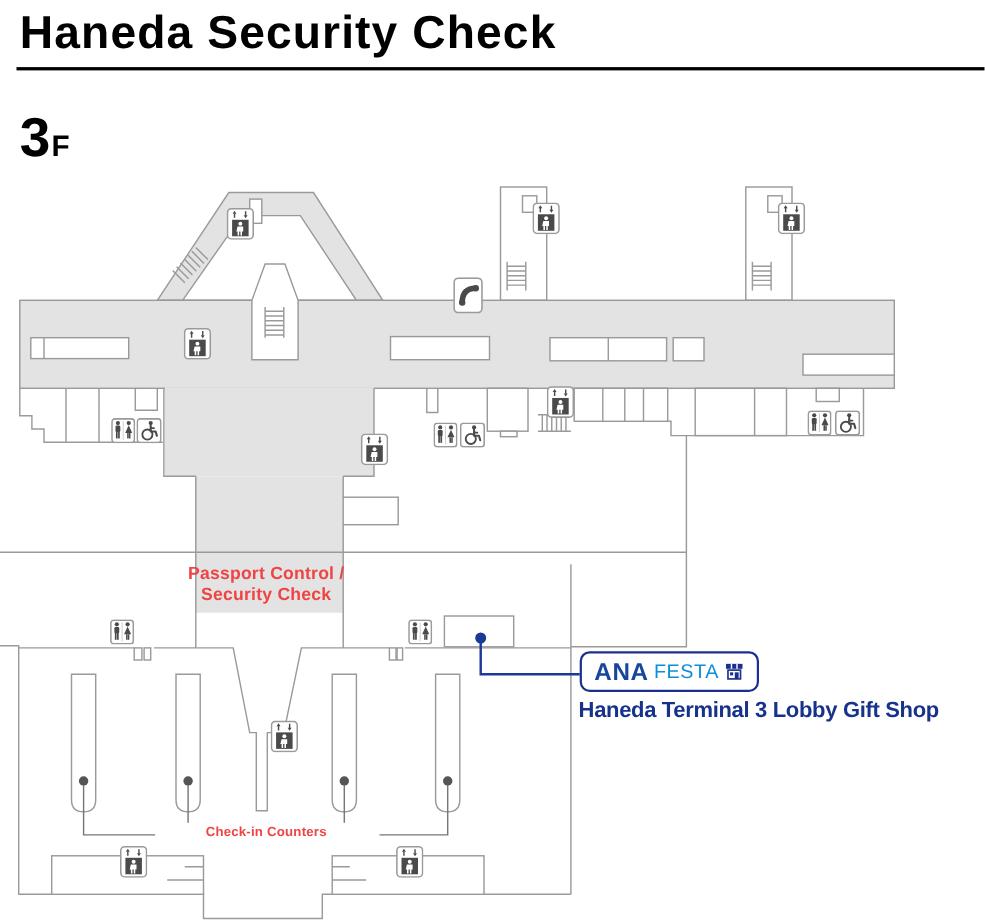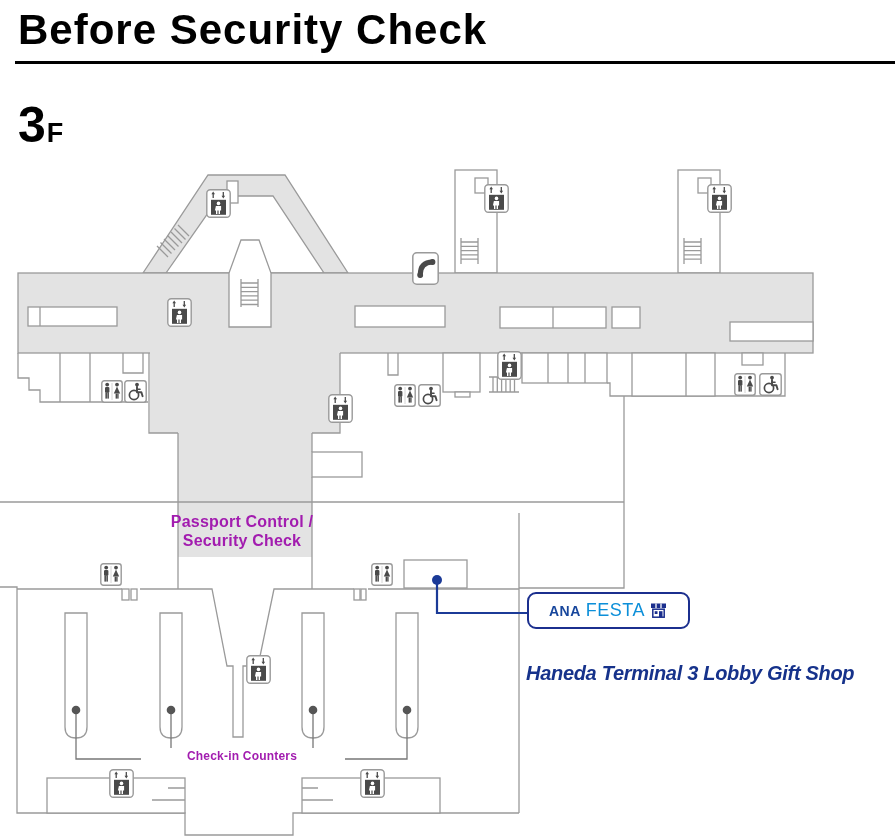--- a/index.html
+++ b/index.html
@@ -25,41 +25,41 @@
   }
   .hdr .rule{height:3px;background:#000;margin:2px 0 0 15px;width:880px;}
   .floor-row{
     position:absolute;left:18px;top:96px;z-index:2;display:flex;align-items:baseline;
     font-weight:800;white-space:nowrap;
   }
   .floor-row .num{font-size:50px;letter-spacing:0;}
   .floor-row .suf{font-size:27px;margin-left:1px;}
   .floor-row .nam{font-size:27px;margin-left:10px;letter-spacing:0.5px;}
   svg.plan{position:absolute;left:0;top:0;width:895px;height:839px;z-index:1;}
-  .map-label{position:absolute;z-index:3;font-weight:800;color:#a21caf;}
+  .map-label{position:absolute;z-index:3;font-weight:800;color:#ef4444;}
   .passport-label{left:130px;top:512px;width:224px;text-align:center;font-size:16px;line-height:19px;letter-spacing:0.2px;}
   .checkin-label{left:132px;top:749px;width:220px;text-align:center;font-size:12px;letter-spacing:0.2px;}
   .map-icon{position:absolute;z-index:3;line-height:0;}
   .shop-box{
     position:absolute;z-index:4;left:527px;top:592px;width:163px;height:37px;
     border:2.5px solid var(--brand-dark);border-radius:9px;background:#fff;
     display:flex;align-items:center;justify-content:center;gap:5px;
   }
-  .shop-box .ana{color:var(--brand-ana);font-size:14px;font-weight:800;letter-spacing:0.5px;}
+  .shop-box .ana{color:var(--brand-ana);font-size:22px;font-weight:800;letter-spacing:0.5px;}
   .shop-box .festa{color:var(--brand-festa);font-size:18px;font-weight:400;letter-spacing:0.5px;}
   .shop-caption{
-    position:absolute;z-index:4;left:526px;top:662px;white-space:nowrap;
-    color:var(--caption-blue);font-size:20px;font-weight:800;letter-spacing:-0.3px;font-style:italic;
+    position:absolute;z-index:4;left:526px;top:635px;white-space:nowrap;
+    color:var(--caption-blue);font-size:20px;font-weight:800;letter-spacing:-0.3px;
   }
 </style>
 </head>
 <body>
 
 <div class="hdr">
-  <h1>Before Security Check</h1>
+  <h1>Haneda Security Check</h1>
   <div class="rule"></div>
 </div>
 
 <div class="floor-row">
   <span class="num">3</span>
   <span class="suf">F</span>
 </div>
 
 <svg class="plan" viewBox="0 0 895 839" xmlns="http://www.w3.org/2000/svg">
   <defs>

